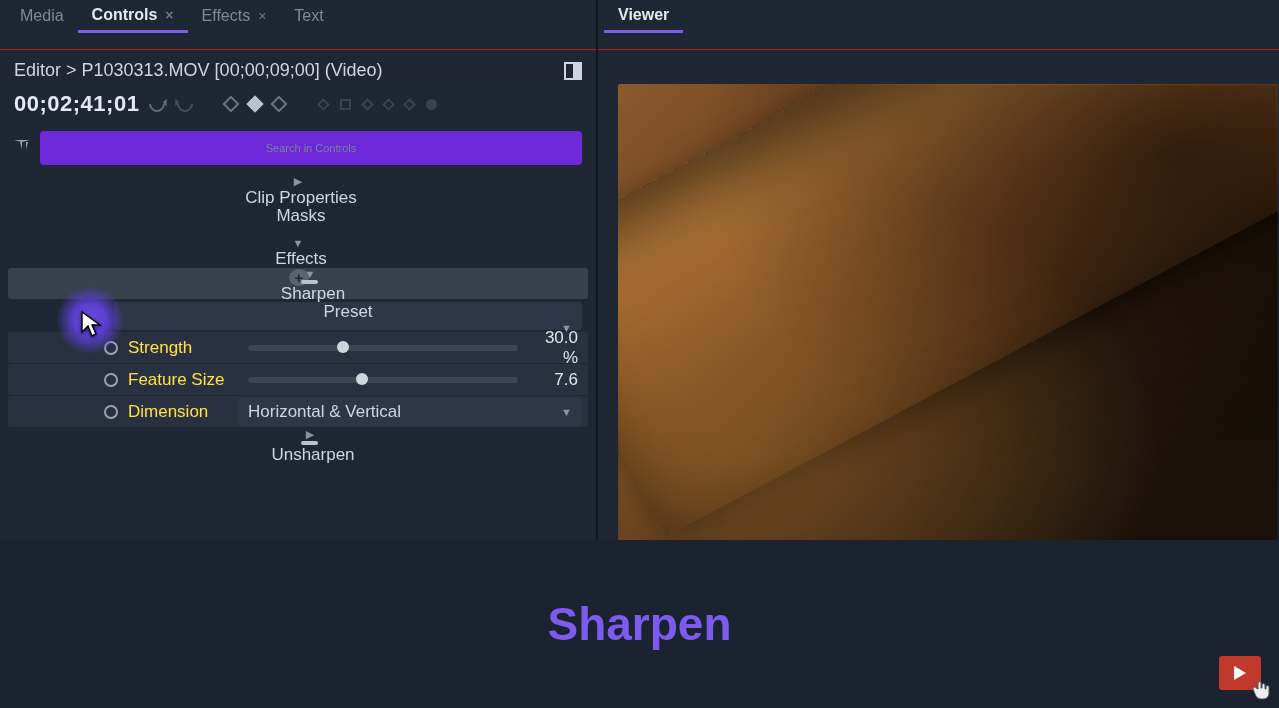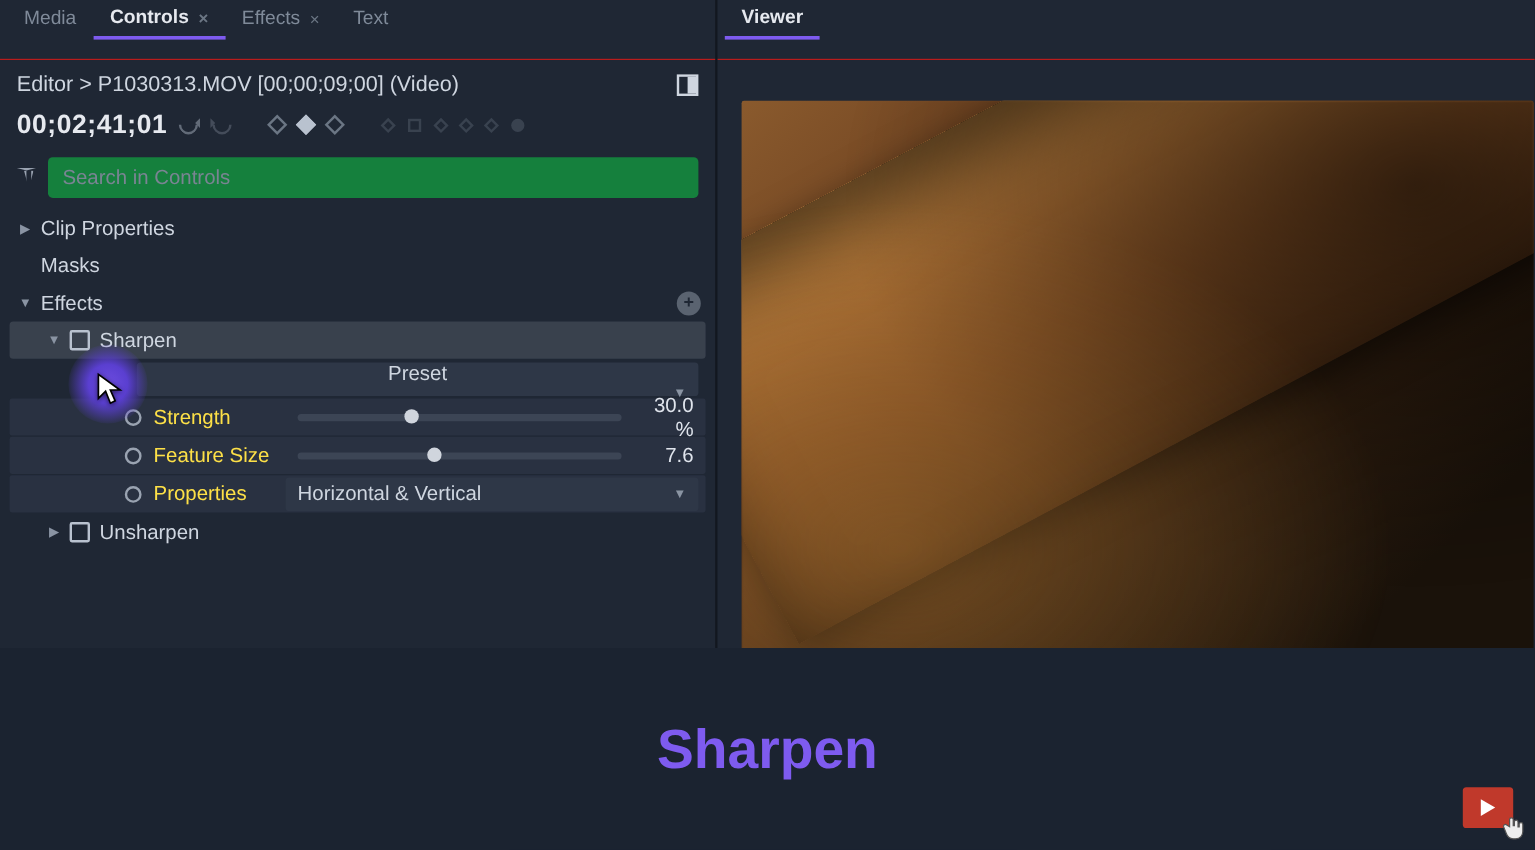--- a/index.html
+++ b/index.html
@@ -27,25 +27,25 @@
   .diamond{ width:12px;height:12px;border:2px solid #6b7684; transform:rotate(45deg);}
   .diamond.solid{background:#b9c2cf;border-color:#b9c2cf;}
   .dsm{width:9px;height:9px;}
   .sqmini{width:11px;height:11px;border:2px solid #6b7684;}
   .dot{width:11px;height:11px;border-radius:50%;background:#6b7684;}
   
   .srow { display:flex; align-items:center; gap:10px; padding:2px 14px 10px;}
   .filter-icon { width:16px; height:16px; position:relative;}
   .filter-icon::before{content:'';position:absolute;inset:0;border-top:2px solid #9aa3b1;border-left:8px solid transparent;border-right:8px solid transparent;border-bottom:none;height:0;}
   .filter-icon::after{content:'';position:absolute;left:6px;top:2px;width:4px;height:12px;border-left:2px solid #9aa3b1;border-right:2px solid #9aa3b1;clip-path:polygon(0 0,100% 0,60% 100%,40% 100%);}
-  .sinput { flex:1; background:#15803d; border:none; border-radius:4px; height:34px; padding:0 12px; color:#c9d0da; font-size:17px;}
+  .sinput { flex:1; background:#6d28d9; border:none; border-radius:4px; height:34px; padding:0 12px; color:#c9d0da; font-size:11px;text-align:center;}
   .sinput::placeholder{color:#7a8493;}
   
   .tree { padding:0 8px; font-size:17px;}
-  .trow2 { display:flex; align-items:center; height:31px; padding-left:6px; border-radius:3px;}
+  .trow2 { display:flex; align-items:center; height:31px; padding-left:6px; border-radius:3px;flex-direction:column;}
   .arrow { width:14px; text-align:center; color:#8a94a3; font-size:11px; margin-right:6px;}
   .arrow.open::before{content:'\25BC';}
   .arrow.closed::before{content:'\25B6';}
   .space14{width:14px;margin-right:6px;}
   .label { flex:1; color:#cfd6e0;}
   .addbtn { width:20px;height:20px;border-radius:50%;background:#5a6370;color:#1f2734;display:flex;align-items:center;justify-content:center;font-weight:bold;font-size:15px;margin-right:4px;}
   .chk { width:17px;height:17px;border:2px solid #b9c2cf;border-radius:2px;margin-right:8px;}
   .row-sharpen { background:#39414d;}
   .indent1{padding-left:30px;}
   .indent3{padding-left:96px;}
@@ -166,21 +166,21 @@
       <div class="param indent3">
         <div class="keyf"></div>
         <div class="plabel">Feature Size</div>
         <div class="slider">
             <div class="thumb" style="left:40%"></div>
           </div>
         <div class="pval">7.6</div>
       </div>
       <div class="param indent3">
         <div class="keyf"></div>
-        <div class="plabel">Properties</div>
+        <div class="plabel">Dimension</div>
         <div class="sel">
             <span>Horizontal &amp; Vertical</span>
             <span class="caret">▼</span>
           </div>
       </div>
 
       <div class="trow2 indent1">
         <span class="arrow closed"></span>
         <span class="chk"></span>
         <span class="label">Unsharpen</span>

